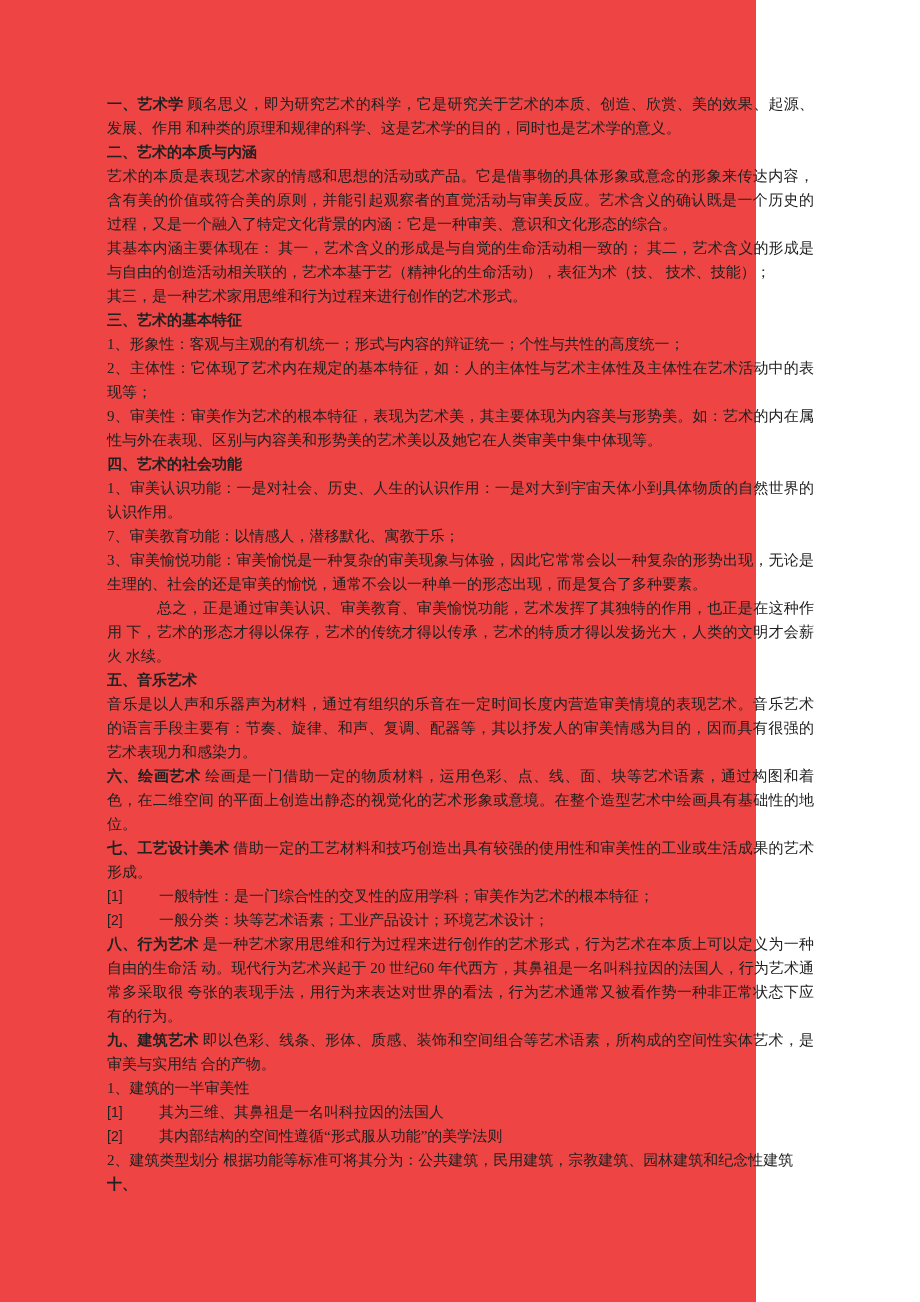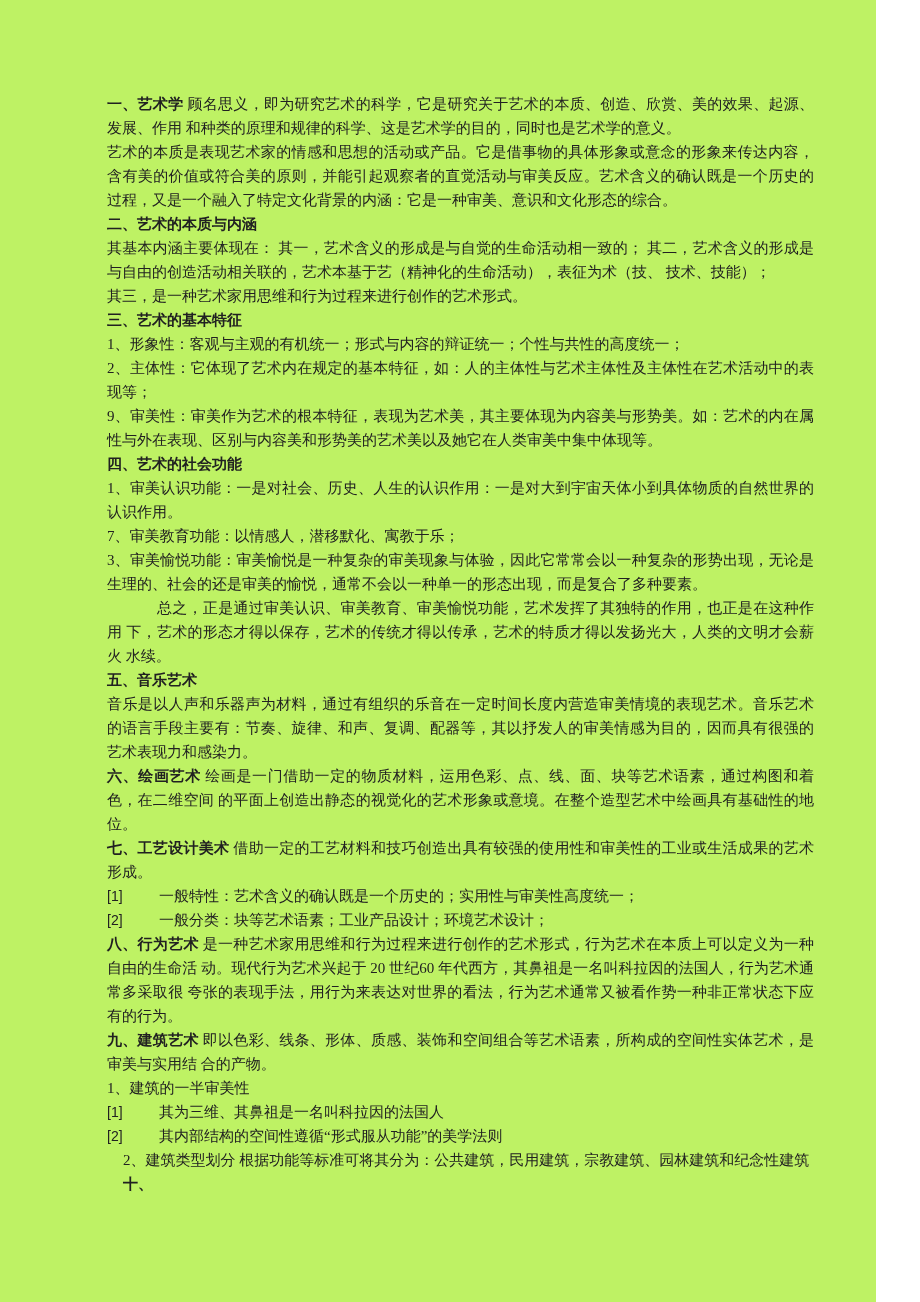--- a/index.html
+++ b/index.html
@@ -7,79 +7,78 @@
     padding: 0;
     background: #ffffff;
   }
   body {
     width: 920px;
     height: 1302px;
     overflow: hidden;
   }
   .page {
     box-sizing: border-box;
-    width: 876px;
+    width: 756px;
     height: 1302px;
     padding: 92px 106px 0 107px;
-    background: #bef264;
+    background: #ef4444;
   }
   .doc-body {
     width: 707px;
   }
   p.para {
     margin: 0;
     padding: 0;
     font-family: "Liberation Serif", "DejaVu Serif", serif;
     font-size: 15px;
     line-height: 24px;
     color: #212121;
     text-align: justify;
     word-break: break-all;
   }
   p.para.oneline {
     text-align: left;
-    margin-left: 16px;
   }
   p.para .bold-run {
     font-weight: 700;
   }
   p.para.indent {
     text-indent: 50px;
   }
   .list-index {
     display: inline-block;
     min-width: 52px;
     font-family: "Liberation Sans", "DejaVu Sans", sans-serif;
     font-size: 14px;
   }
 </style>
 </head>
 <body>
 
 <div class="page">
   <div class="doc-body" id="doc-body">
       <p class="para"><span class="bold-run">一、艺术学</span><span class="text-run"> 顾名思义，即为研究艺术的科学，它是研究关于艺术的本质、创造、欣赏、美的效果、起源、发展、作用 和种类的原理和规律的科学、这是艺术学的目的，同时也是艺术学的意义。</span></p>
+      <p class="para"><span class="bold-run">二、艺术的本质与内涵</span></p>
       <p class="para"><span class="text-run">艺术的本质是表现艺术家的情感和思想的活动或产品。它是借事物的具体形象或意念的形象来传达内容， 含有美的价值或符合美的原则，并能引起观察者的直觉活动与审美反应。艺术含义的确认既是一个历史的 过程，又是一个融入了特定文化背景的内涵：它是一种审美、意识和文化形态的综合。</span></p>
-      <p class="para"><span class="bold-run">二、艺术的本质与内涵</span></p>
       <p class="para"><span class="text-run">其基本内涵主要体现在： 其一，艺术含义的形成是与自觉的生命活动相一致的； 其二，艺术含义的形成是与自由的创造活动相关联的，艺术本基于艺（精神化的生命活动），表征为术（技、 技术、技能）；</span></p>
       <p class="para"><span class="text-run">其三，是一种艺术家用思维和行为过程来进行创作的艺术形式。</span></p>
       <p class="para"><span class="bold-run">三、艺术的基本特征</span></p>
       <p class="para"><span class="text-run">1、形象性：客观与主观的有机统一；形式与内容的辩证统一；个性与共性的高度统一；</span></p>
       <p class="para"><span class="text-run">2、主体性：它体现了艺术内在规定的基本特征，如：人的主体性与艺术主体性及主体性在艺术活动中的表 现等；</span></p>
       <p class="para"><span class="text-run">9、审美性：审美作为艺术的根本特征，表现为艺术美，其主要体现为内容美与形势美。如：艺术的内在属 性与外在表现、区别与内容美和形势美的艺术美以及她它在人类审美中集中体现等。</span></p>
       <p class="para"><span class="bold-run">四、艺术的社会功能</span></p>
       <p class="para"><span class="text-run">1、审美认识功能：一是对社会、历史、人生的认识作用：一是对大到宇宙天体小到具体物质的自然世界的 认识作用。</span></p>
       <p class="para"><span class="text-run">7、审美教育功能：以情感人，潜移默化、寓教于乐；</span></p>
       <p class="para"><span class="text-run">3、审美愉悦功能：审美愉悦是一种复杂的审美现象与体验，因此它常常会以一种复杂的形势出现，无论是 生理的、社会的还是审美的愉悦，通常不会以一种单一的形态出现，而是复合了多种要素。</span></p>
       <p class="para indent"><span class="text-run">总之，正是通过审美认识、审美教育、审美愉悦功能，艺术发挥了其独特的作用，也正是在这种作用 下，艺术的形态才得以保存，艺术的传统才得以传承，艺术的特质才得以发扬光大，人类的文明才会薪火 水续。</span></p>
       <p class="para"><span class="bold-run">五、音乐艺术</span></p>
       <p class="para"><span class="text-run">音乐是以人声和乐器声为材料，通过有组织的乐音在一定时间长度内营造审美情境的表现艺术。音乐艺术 的语言手段主要有：节奏、旋律、和声、复调、配器等，其以抒发人的审美情感为目的，因而具有很强的 艺术表现力和感染力。</span></p>
       <p class="para"><span class="bold-run">六、绘画艺术</span><span class="text-run"> 绘画是一门借助一定的物质材料，运用色彩、点、线、面、块等艺术语素，通过构图和着色，在二维空间 的平面上创造出静态的视觉化的艺术形象或意境。在整个造型艺术中绘画具有基础性的地位。</span></p>
       <p class="para"><span class="bold-run">七、工艺设计美术</span><span class="text-run"> 借助一定的工艺材料和技巧创造出具有较强的使用性和审美性的工业或生活成果的艺术形成。</span></p>
-      <p class="para"><span class="list-index">[1]</span><span class="text-run">一般特性：艺术含义的确认既是一个历史的；实用性与审美性高度统一；</span></p>
+      <p class="para"><span class="list-index">[1]</span><span class="text-run">一般特性：是一门综合性的交叉性的应用学科；审美作为艺术的根本特征；</span></p>
       <p class="para"><span class="list-index">[2]</span><span class="text-run">一般分类：块等艺术语素；工业产品设计；环境艺术设计；</span></p>
       <p class="para"><span class="bold-run">八、行为艺术</span><span class="text-run"> 是一种艺术家用思维和行为过程来进行创作的艺术形式，行为艺术在本质上可以定义为一种自由的生命活 动。现代行为艺术兴起于 20 世纪60 年代西方，其鼻祖是一名叫科拉因的法国人，行为艺术通常多采取很 夸张的表现手法，用行为来表达对世界的看法，行为艺术通常又被看作势一种非正常状态下应有的行为。</span></p>
       <p class="para"><span class="bold-run">九、建筑艺术</span><span class="text-run"> 即以色彩、线条、形体、质感、装饰和空间组合等艺术语素，所构成的空间性实体艺术，是审美与实用结 合的产物。</span></p>
       <p class="para"><span class="text-run">1、建筑的一半审美性</span></p>
       <p class="para"><span class="list-index">[1]</span><span class="text-run">其为三维、其鼻祖是一名叫科拉因的法国人</span></p>
       <p class="para"><span class="list-index">[2]</span><span class="text-run">其内部结构的空间性遵循“形式服从功能”的美学法则</span></p>
       <p class="para oneline"><span class="text-run">2、建筑类型划分 根据功能等标准可将其分为：公共建筑，民用建筑，宗教建筑、园林建筑和纪念性建筑 </span><span class="bold-run">十、</span></p>
     </div>
 </div>
 

